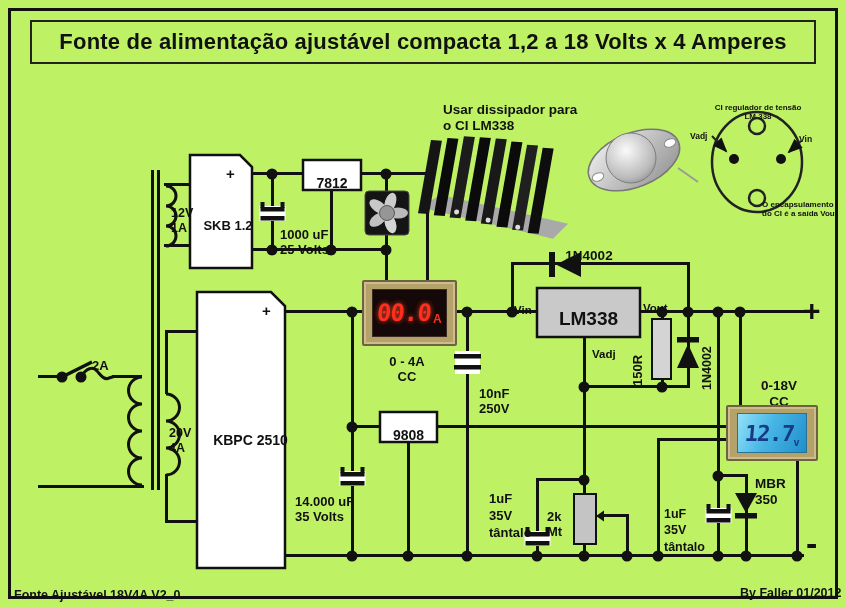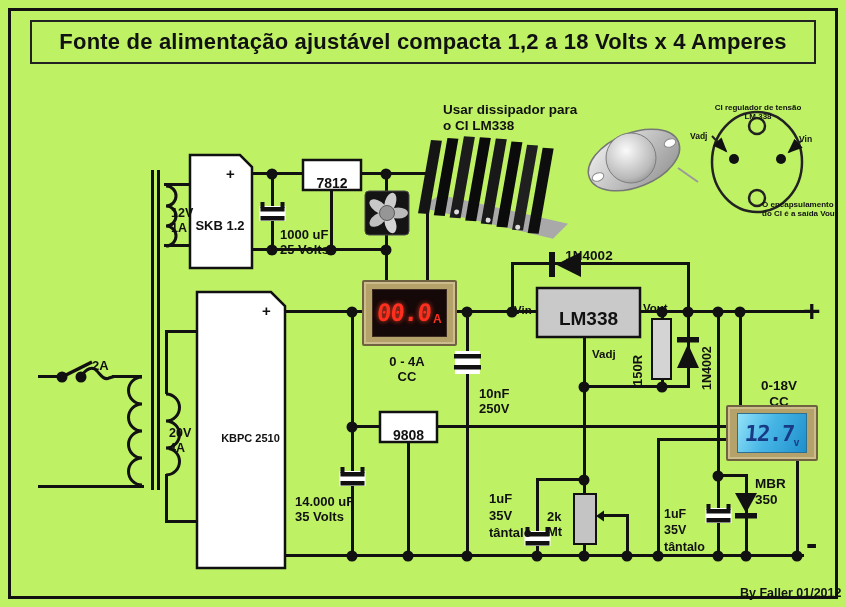--- a/index.html
+++ b/index.html
@@ -247,23 +247,23 @@
         <circle cx="797" cy="556" r="5.5" fill="#111111"></circle>
       </g>
   </svg>
 
   <div class="lbl" style="left:92px;top:350px;font-size:13px;">2A</div>
   <div class="lbl" style="left:171px;top:198px;font-size:12.5px;">12V
 1A</div>
   <div class="lbl" style="left:169px;top:418px;font-size:12.5px;">20V
 4A</div>
   <div class="lbl" style="left:226px;top:157px;font-size:15px;">+</div>
-  <div class="lbl ctr" style="left:190px;top:210px;width:60px;font-size:13px;">SKB 1.2</div>
+  <div class="lbl ctr" style="left:198px;top:210px;width:60px;font-size:13px;">SKB 1.2</div>
   <div class="lbl" style="left:262px;top:294px;font-size:15px;">+</div>
-  <div class="lbl ctr" style="left:200px;top:424px;width:101px;font-size:11px;">KBPC 2510</div>
+  <div class="lbl ctr" style="left:200px;top:424px;width:101px;font-size:14px;">KBPC 2510</div>
   <div class="lbl" style="left:280px;top:219px;font-size:13px;">1000 uF
 25 Volts</div>
   <div class="lbl ctr" style="left:303px;top:167px;width:58px;font-size:14px;">7812</div>
   <div class="lbl" style="left:295px;top:486px;font-size:13px;">14.000 uF
 35 Volts</div>
   <div class="lbl ctr" style="left:380px;top:419px;width:57px;font-size:14px;">9808</div>
   <div class="lbl" style="left:479px;top:378px;font-size:13px;">10nF
 250V</div>
   <div class="lbl ctr" style="left:374px;top:346px;width:66px;font-size:13px;">0 - 4A
 CC</div>
@@ -289,20 +289,21 @@
   <div class="term" style="left:803px;top:294px;font-size:30px;">+</div>
   <div class="term" style="left:806px;top:524px;font-size:34px;">-</div>
   <div class="lbl" style="left:443px;top:94px;font-size:13.5px;">Usar dissipador para
 o CI LM338</div>
   <div class="lbl ctr" style="left:698px;top:95px;width:120px;font-size:8px;">CI regulador de tensão
 LM 338</div>
   <div class="lbl" style="left:690px;top:123px;font-size:8.5px;">Vadj</div>
   <div class="lbl" style="left:799px;top:126px;font-size:8.5px;">Vin</div>
   <div class="lbl" style="left:762px;top:192px;font-size:8px;">O encapsulamento
 do CI é a saída Vout</div>
+  <div class="lbl" style="left:14px;top:580px;font-size:12.5px;">Fonte Ajustável 18V4A V2_0</div>
   <div class="lbl" style="left:740px;top:578px;font-size:12.5px;">By Faller 01/2012</div>
 
   <div class="meter" style="left:362px;top:280px;width:91px;height:62px;">
     <div class="amm-display">
       <span class="amm-value">00.0</span>
       <span class="amm-unit">A</span>
     </div>
   </div>
   <div class="meter" style="left:726px;top:405px;width:88px;height:52px;">
     <div class="vm-display">

